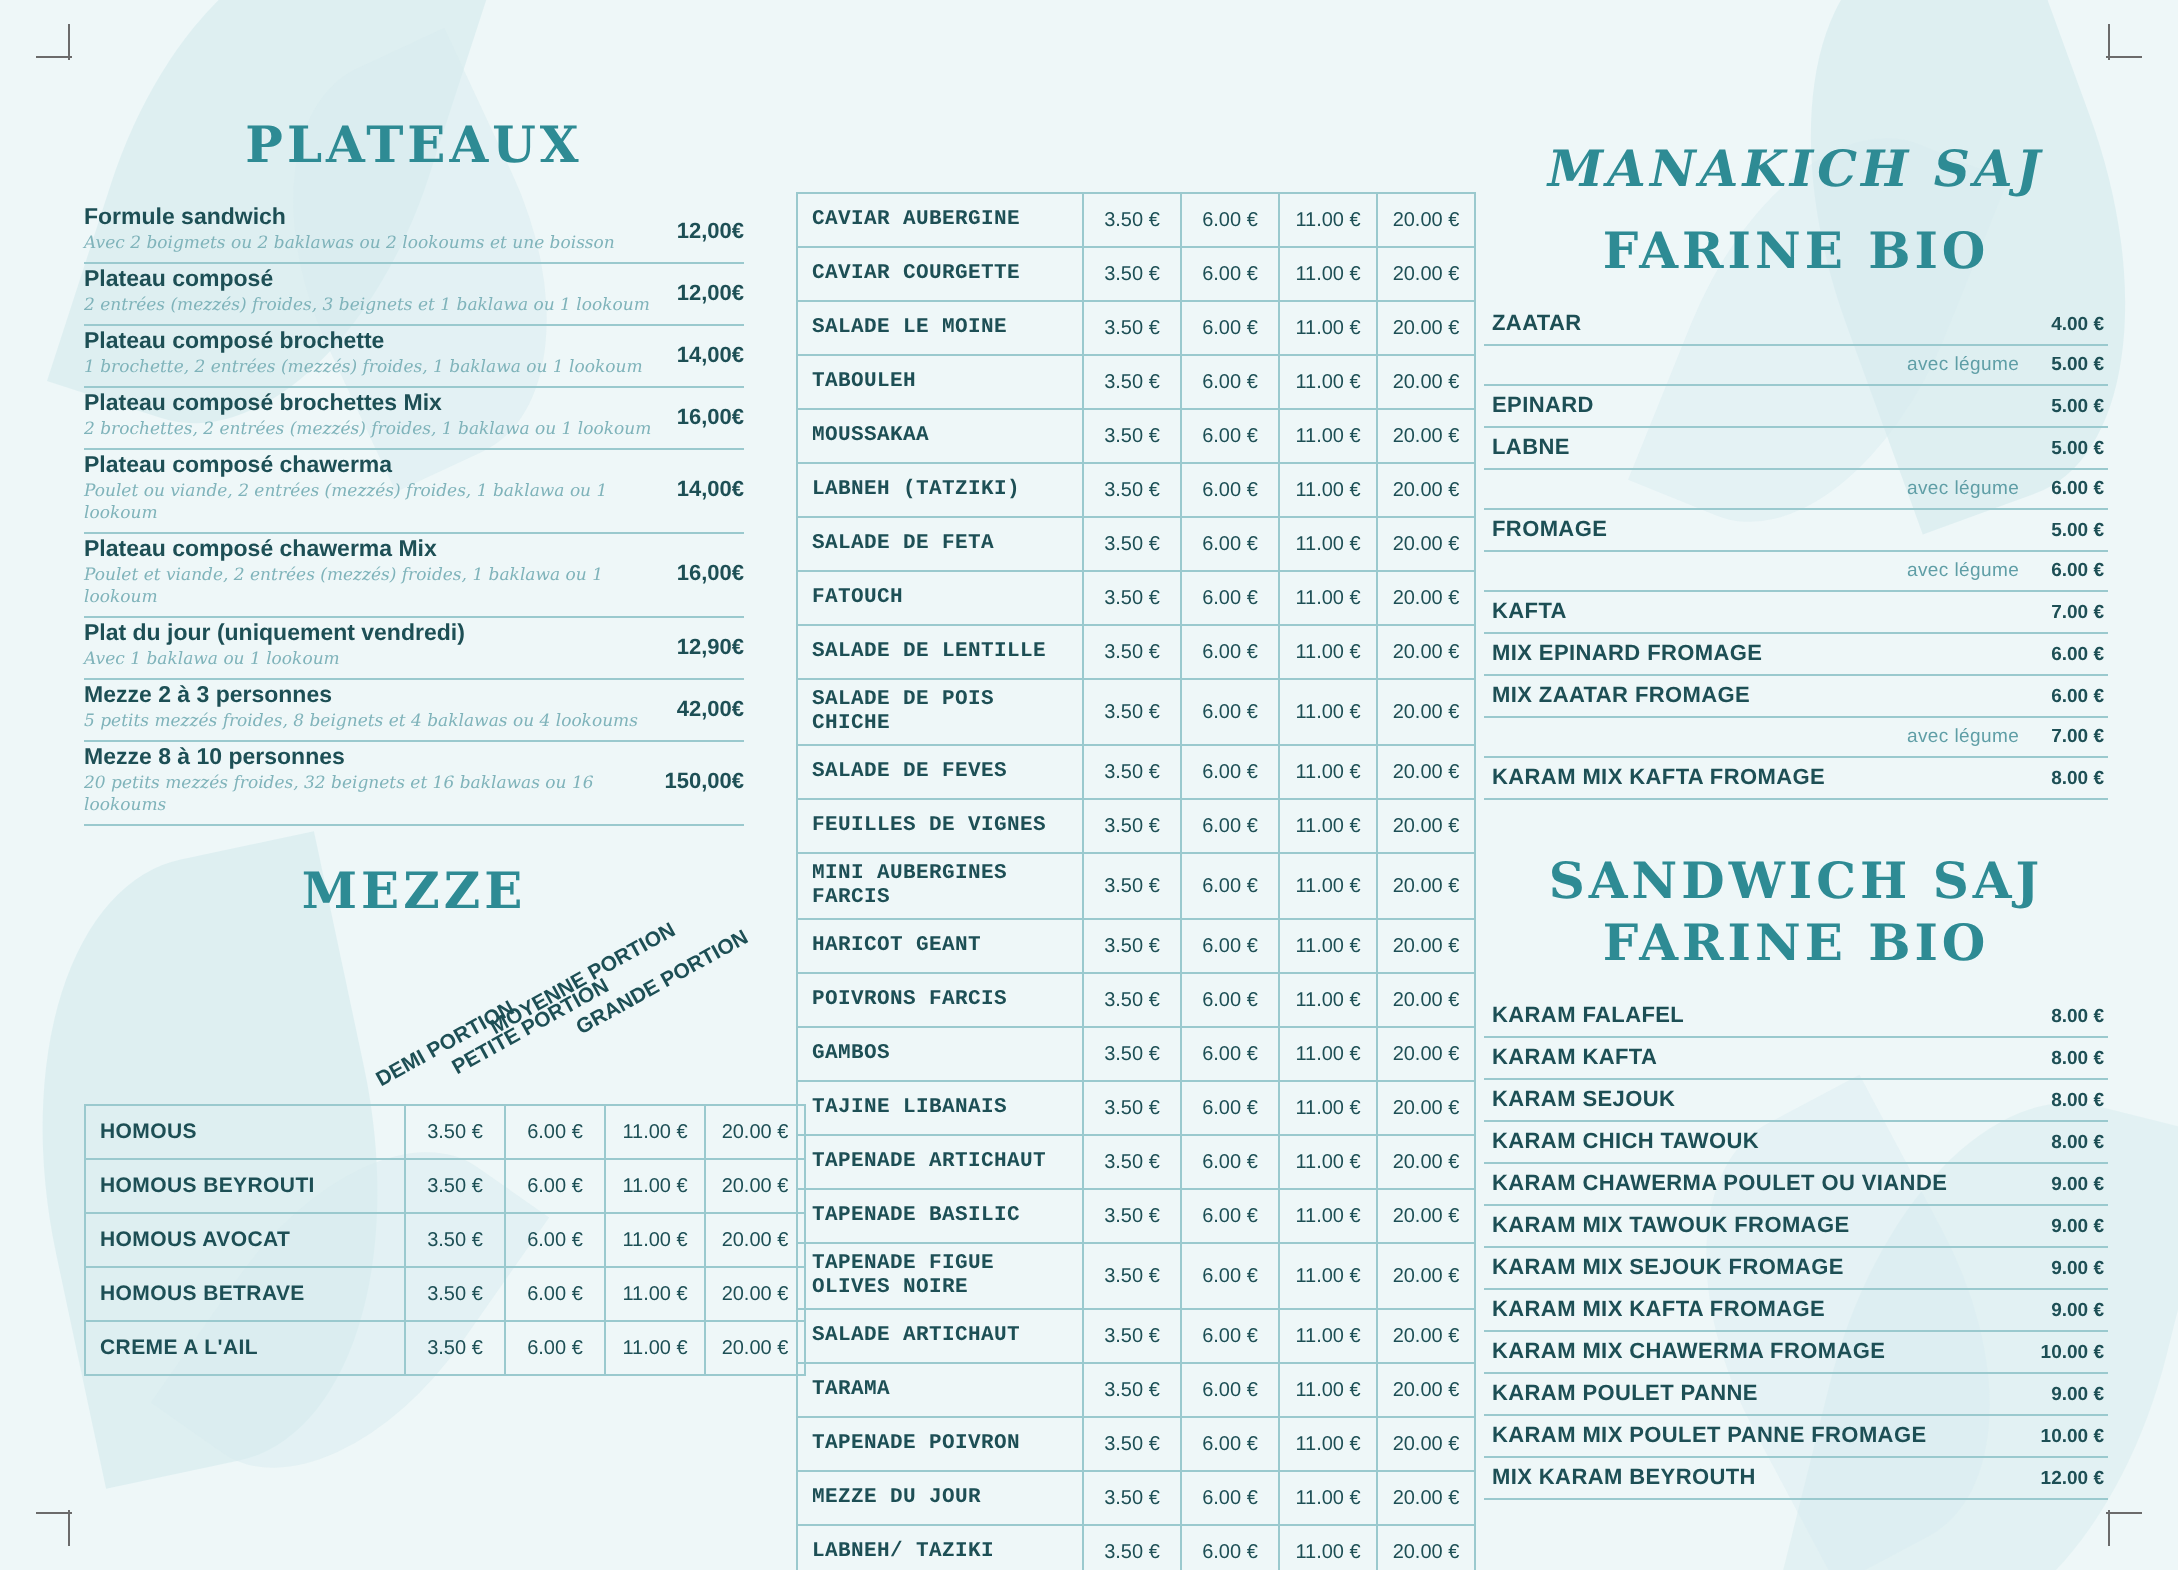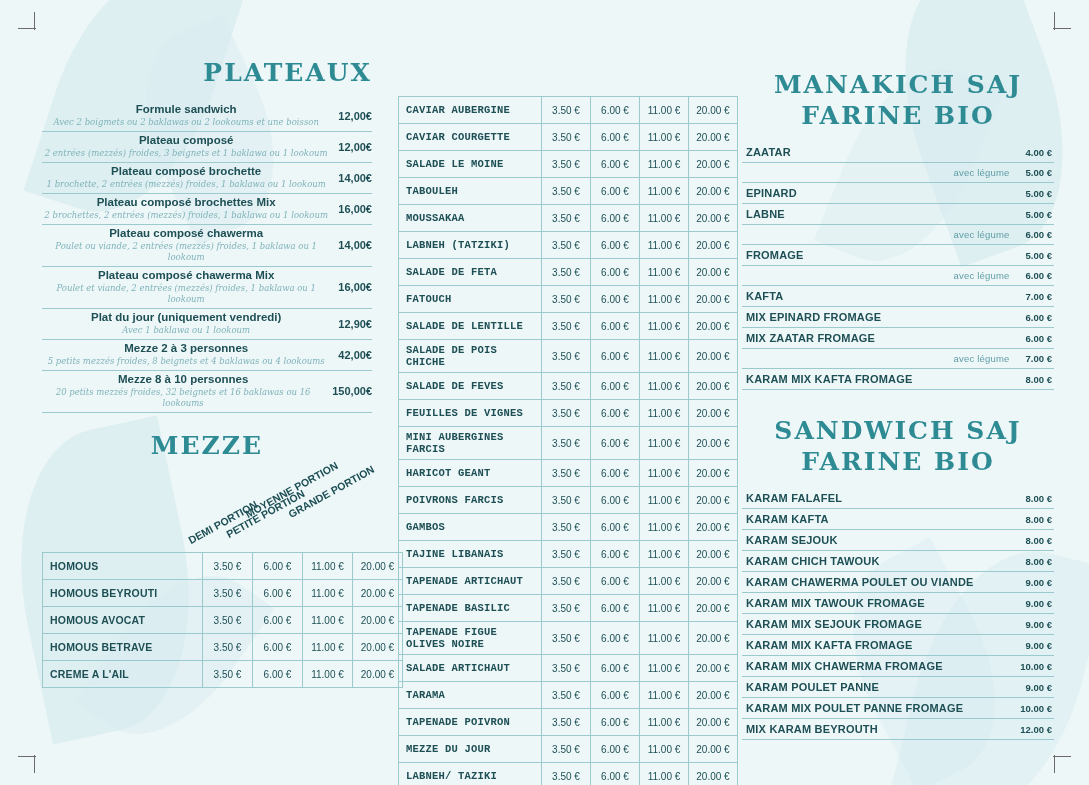--- a/index.html
+++ b/index.html
@@ -71,31 +71,30 @@
 
   h2.section-title {
     font-family: "DejaVu Serif", serif;
     color: #2e8b94;
     letter-spacing: 2px;
     font-size: 25px;
     font-weight: bold;
     margin: 0 0 14px 0;
     text-align: center;
   }
-  h2.section-title.left-title { text-align: right; }
+  h2.section-title.left-title { text-align: center; }
 
   
   .plat-row {
     display: flex;
     align-items: flex-start;
     justify-content: space-between;
     border-bottom: 1px solid #9ac9ce;
     padding: 2px 0 3px 0;
     min-height: 24px;
-    text-align: center;
   }
   .plat-texts { flex: 1 1 auto; padding-right: 8px; }
   .plat-name {
     font-size: 11.5px;
     font-weight: bold;
     color: #1d4f55;
     line-height: 13px;
   }
   .plat-desc {
     font-family: "DejaVu Serif", serif;
@@ -516,21 +515,21 @@
               <td class="pc">3.50 €</td>
               <td class="pc">6.00 €</td>
               <td class="pc">11.00 €</td>
               <td class="pc">20.00 €</td>
             </tr>
           </tbody>
       </table>
     </div>
 
     <div class="col-right">
-      <h2 class="section-title" style="margin-bottom:2px;">MANAKICH SAJ</h2>
+      <h2 class="section-title" style="margin-bottom:12px;font-style:italic;">MANAKICH SAJ</h2>
       <h2 class="section-title" style="margin-bottom:12px;">FARINE BIO</h2>
       <div id="manakich-list">
           <div class="r-row">
             <div class="r-name">ZAATAR</div>
             <div class="r-price">4.00 €</div>
           </div>
           <div class="r-row sub-row">
             <div class="r-name sub">avec légume</div>
             <div class="r-price">5.00 €</div>
           </div>

